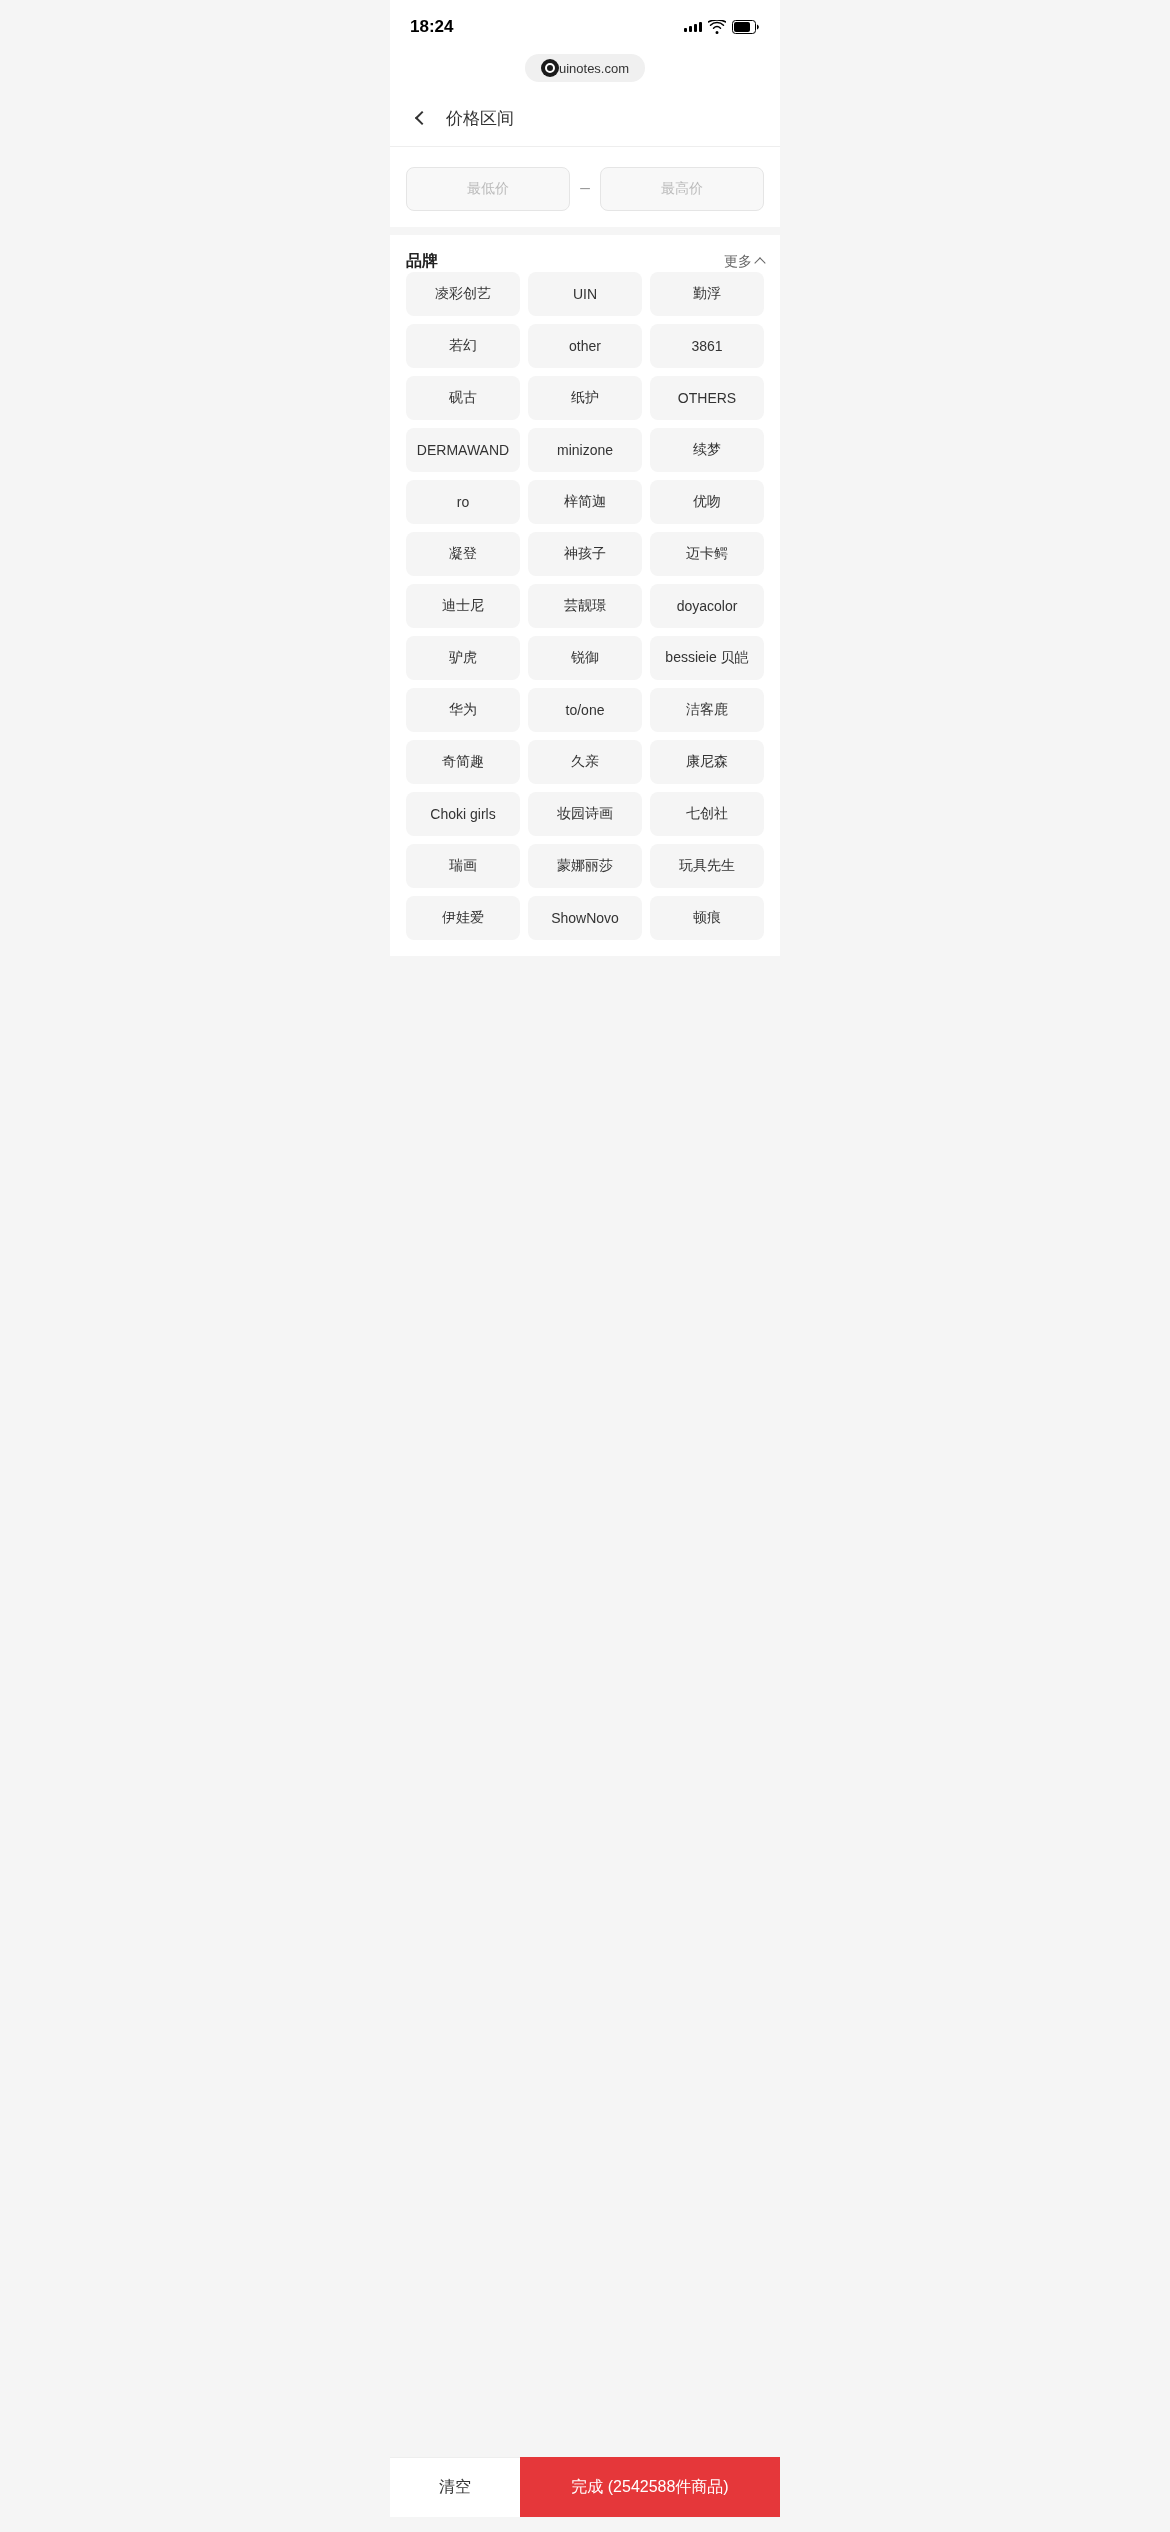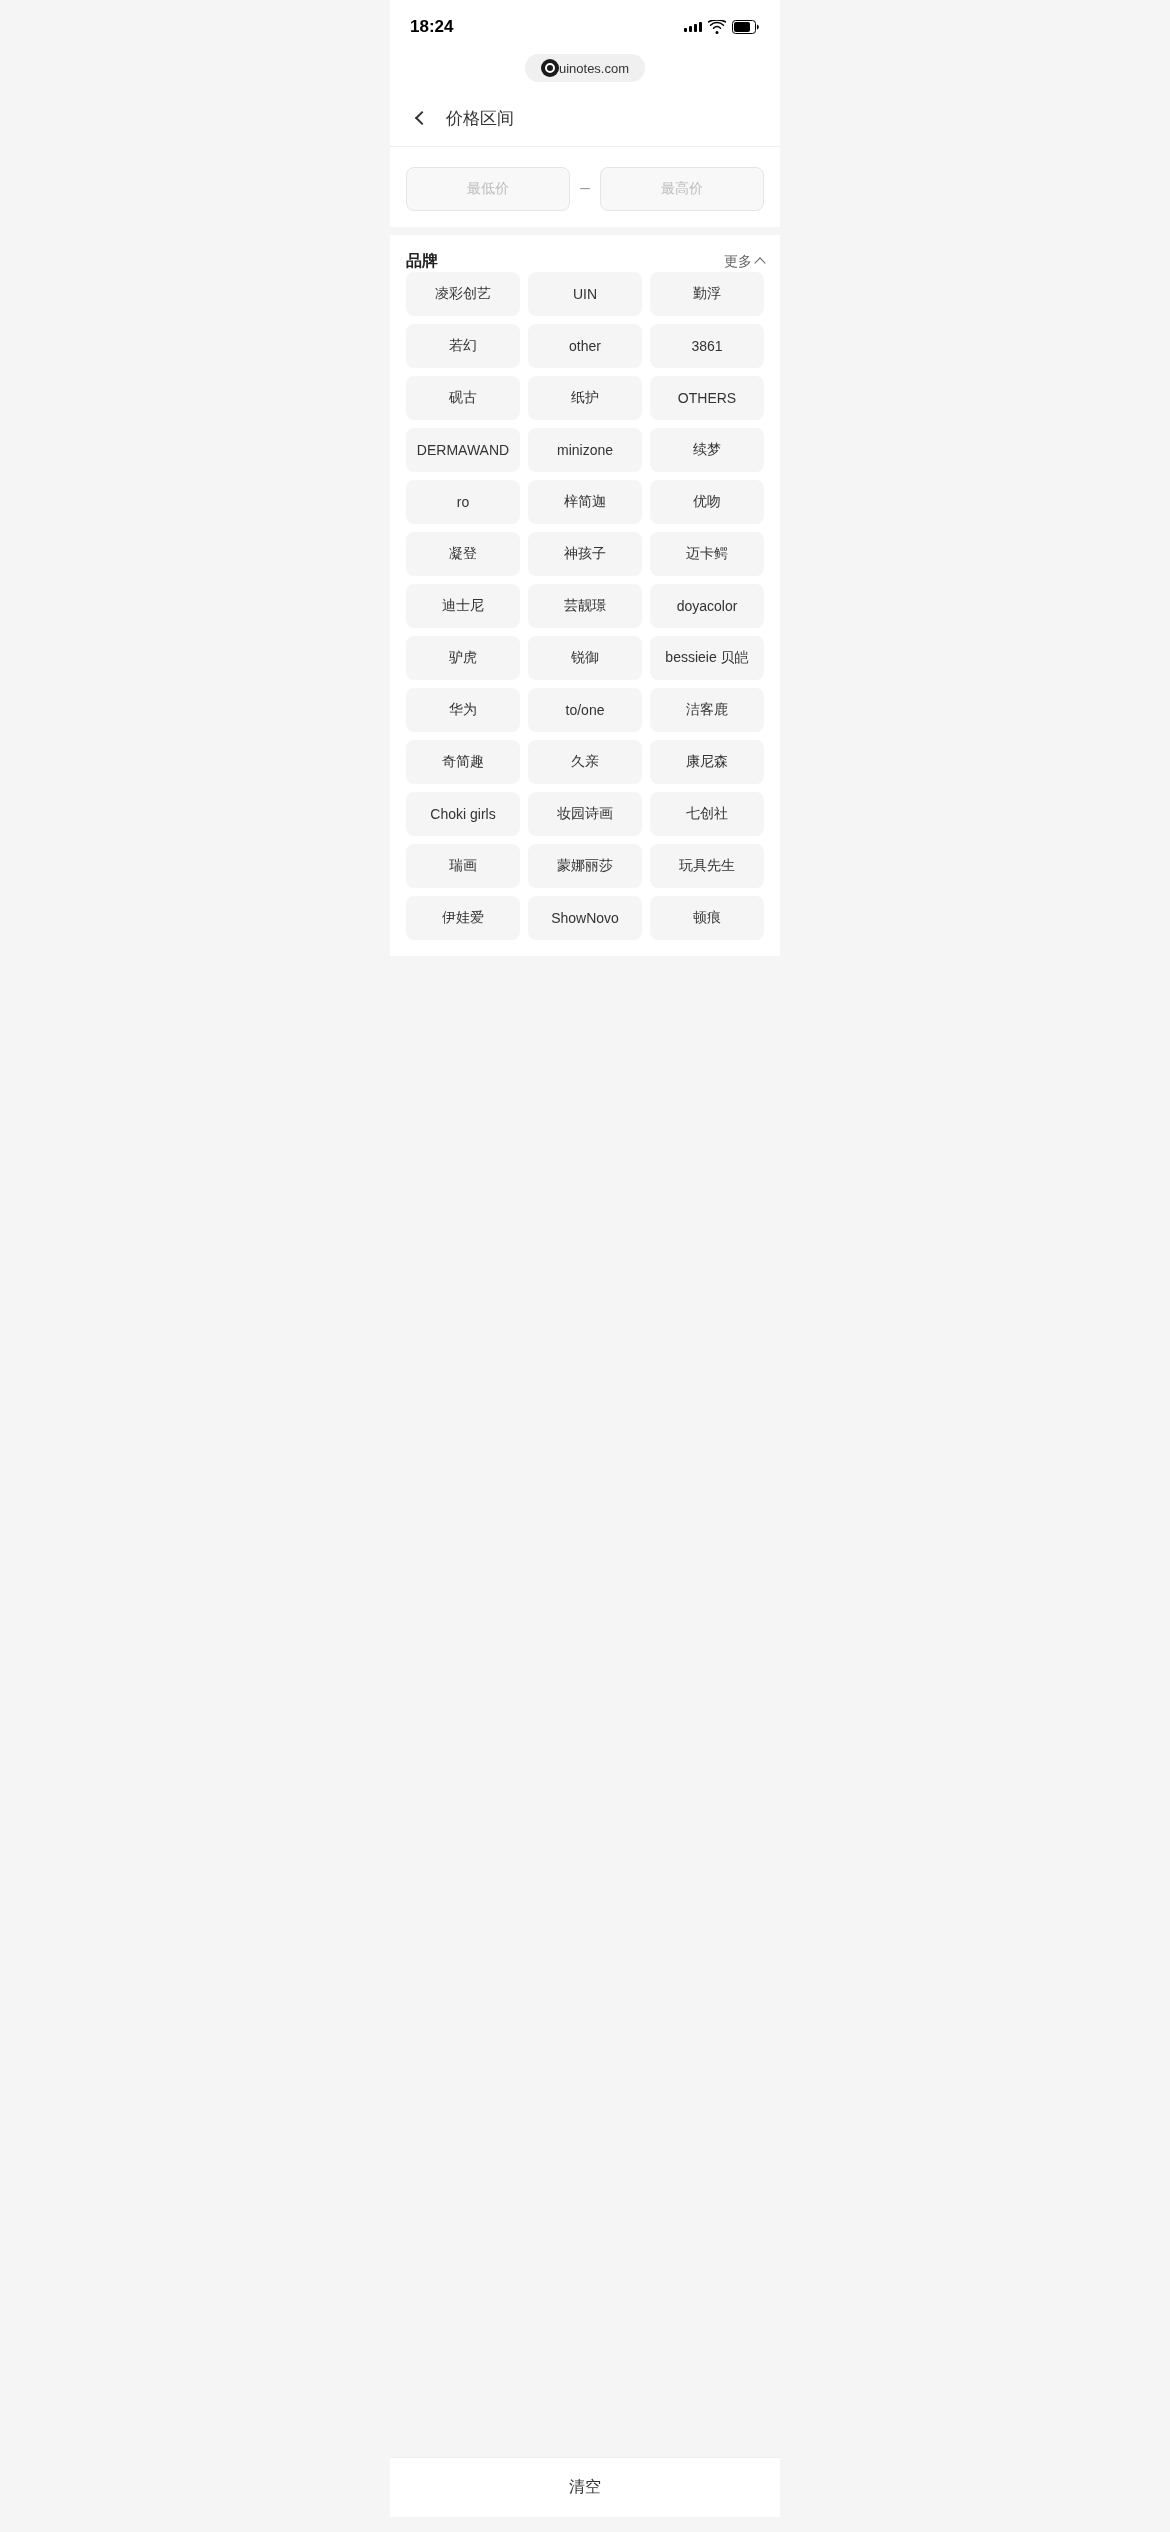--- a/index.html
+++ b/index.html
@@ -328,13 +328,19 @@
         <div class="brand-item">ShowNovo</div>
         <div class="brand-item">顿痕</div>
       </div>
   </div>
 </div>
 
 <div class="bottom-bar">
   <div class="bottom-clear">
     <span>清空</span>
   </div>
+  <div class="bottom-confirm">
+    <span>
+      <span>完成</span>
+      <span>(2542588件商品)</span>
+    </span>
+  </div>
 </div>
 
 </body></html>

